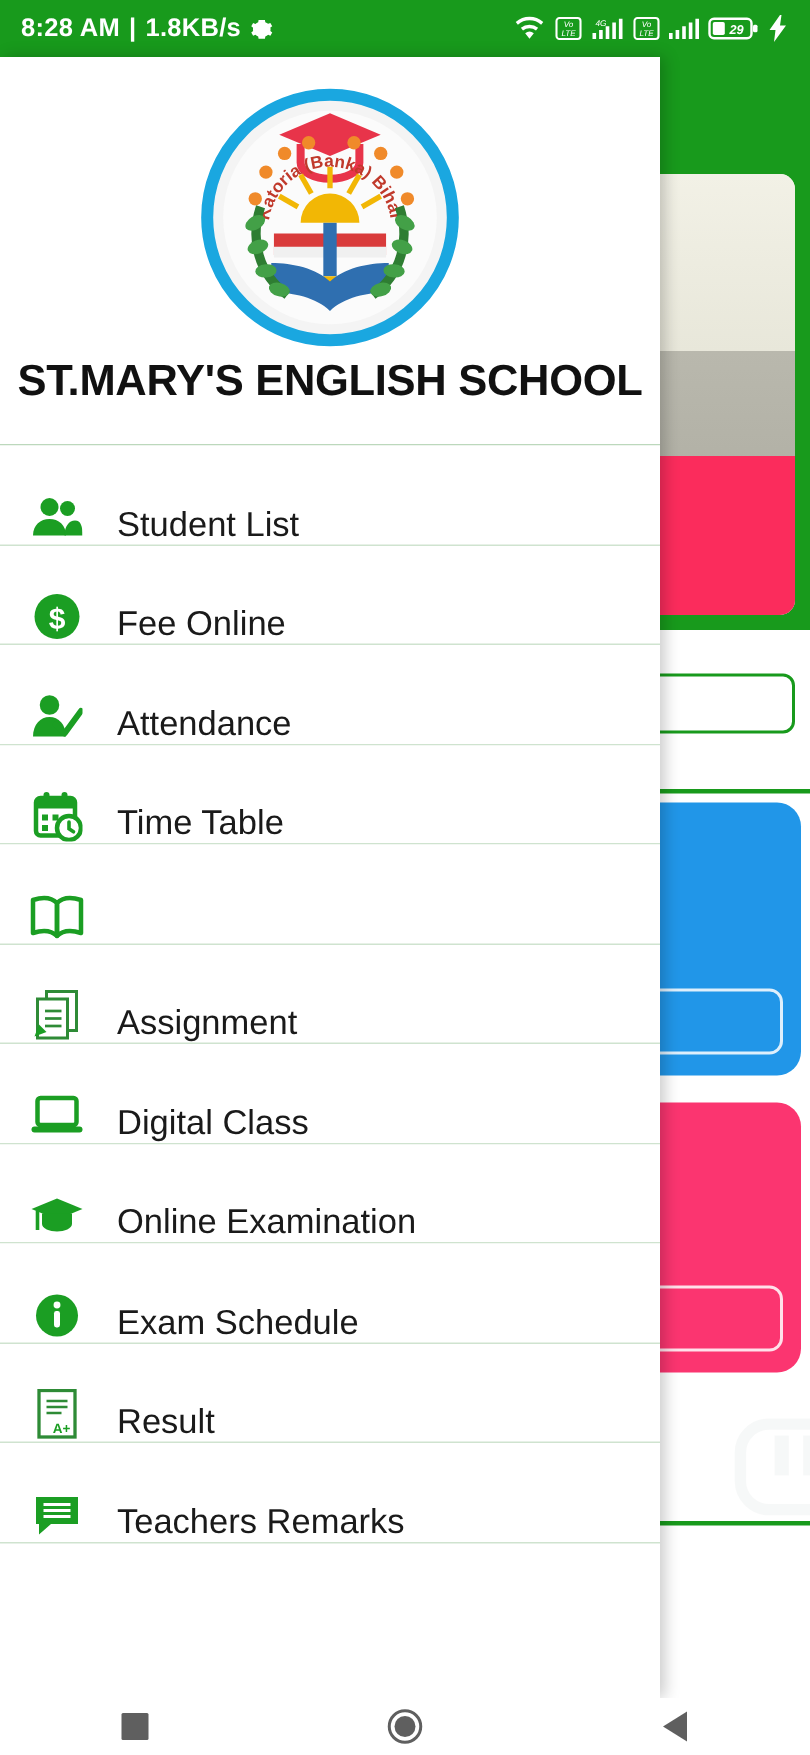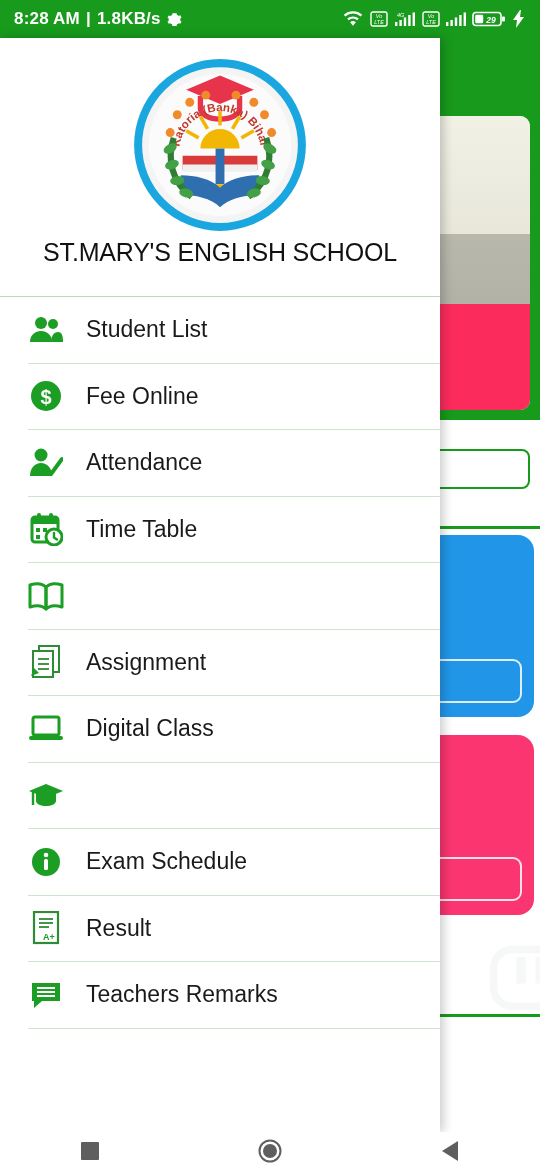--- a/index.html
+++ b/index.html
@@ -114,27 +114,27 @@
     position:absolute; top:38px; left:0; width:440px; height:1094px;
     background:#ffffff; z-index:5; overflow:hidden;
     box-shadow:3px 0 10px rgba(0,0,0,.22);
   }
   #drawer-header {
     height:258px; display:flex; flex-direction:column; align-items:center;
     justify-content:flex-start; padding-top:18px;
   }
   #logo { width:178px; height:178px; position:relative; }
   #school-name {
-    font-size:25px; font-weight:normal; color:#111; letter-spacing:-.2px;
+    font-size:29px; font-weight:bold; color:#111; letter-spacing:-.2px;
     white-space:nowrap; margin-top:4px;
   }
   #drawer-divider { height:1px; background:#bcd8bc; margin:0; }
   .menu-item {
-    height:66.5px; display:flex; align-items:center; 
-    border-bottom:1px solid #cfe3cf; background:#fff;margin-left:28px;
+    height:66.5px; display:flex; align-items:flex-end; padding-left:20px;
+    border-bottom:1px solid #cfe3cf; background:#fff;
   }
   .mi-icon { width:36px; height:36px; flex:none; display:flex; align-items:center; justify-content:center; }
   .mi-label { font-size:23px; color:#1a1a1a; margin-left:22px; white-space:nowrap; }
 
   
   #navbar {
     position:absolute; bottom:0; left:0; width:540px; height:38px;
     background:#ffffff; display:flex; align-items:center;
     justify-content:space-around; z-index:9;
   }
@@ -419,20 +419,21 @@
     </div>
 
     <div class="menu-item">
       <span class="mi-icon">
         <svg width="36" height="28" viewBox="0 0 36 28">
           <path d="M18 3L35 10 18 17 1 10z" fill="#1b9e23"></path>
           <path d="M8 13v7c0 3 5 5 10 5s10-2 10-5v-7" fill="#1b9e23"></path>
           <line x1="5" y1="11" x2="5" y2="24" stroke="#1b9e23" stroke-width="2.4"></line>
         </svg>
       </span>
+      <span class="mi-label">Online Examination</span>
     </div>
 
     <div class="menu-item">
       <span class="mi-icon">
         <svg width="30" height="30" viewBox="0 0 30 30">
           <circle cx="15" cy="15" r="14" fill="#1b9e23"></circle>
           <circle cx="15" cy="8" r="2.3" fill="#fff"></circle>
           <rect x="13" y="12" width="4" height="11" rx="1.6" fill="#fff"></rect>
         </svg>
       </span>

